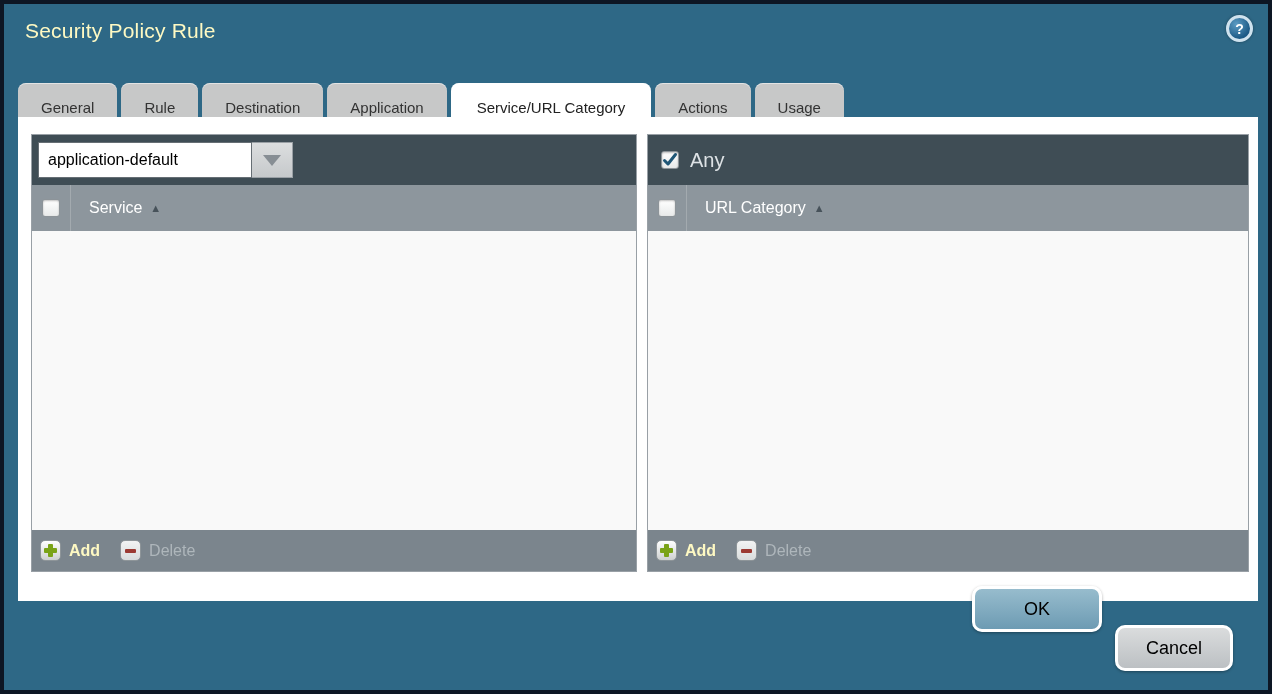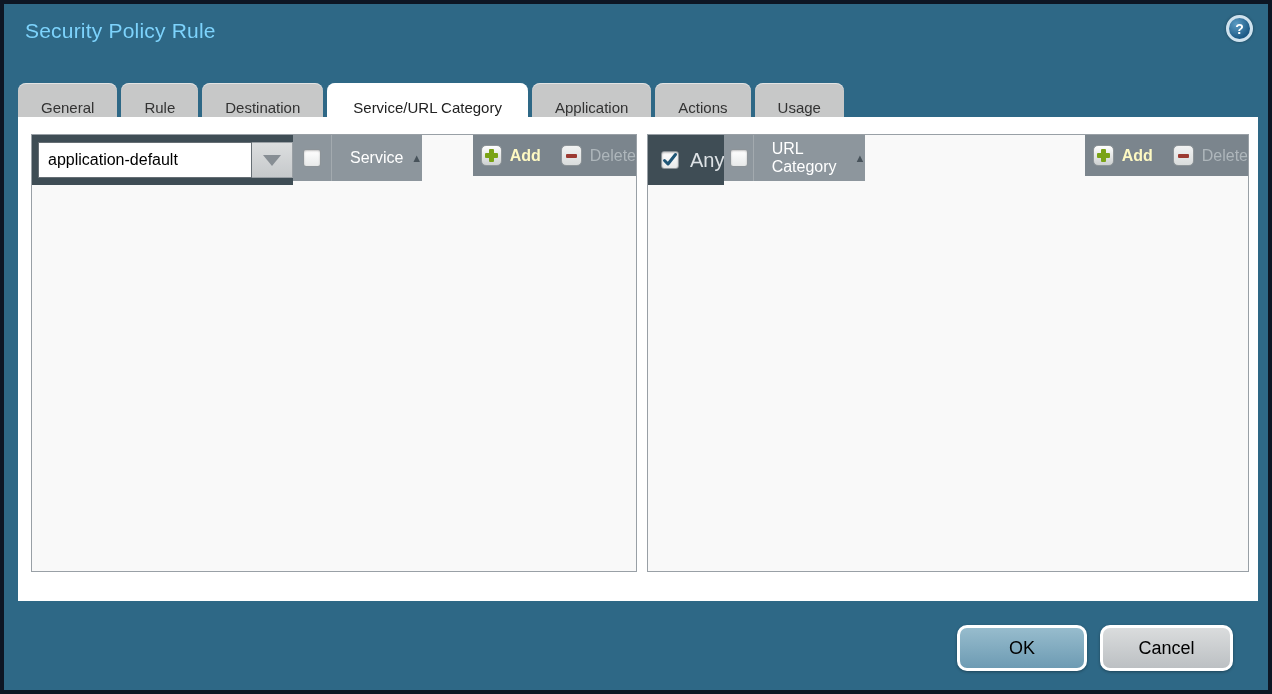--- a/index.html
+++ b/index.html
@@ -7,21 +7,21 @@
   body { font-family:"Liberation Sans", sans-serif; }
 
   .screen {
     position:relative; width:1272px; height:694px;
     background:#2e6886;
     border:4px solid #0d1624;
     overflow:hidden;
   }
 
   
-  .title { position:absolute; left:21px; top:15px; color:#7dd3fc;
+  .title { position:absolute; left:21px; top:15px; color:#fef9c3;
            font-size:21px; letter-spacing:0.2px; }
   .help-icon {
     position:absolute; right:15px; top:11px;
     width:27px; height:27px; border-radius:50%;
     background:radial-gradient(circle at 35% 30%, #5c9cc4, #1d5a86 70%);
     border:3px solid #cfe2ee;
     color:#ffffff; font-size:14px; font-weight:bold;
     display:flex; align-items:center; justify-content:center;
     cursor:pointer; box-shadow:0 0 3px rgba(0,0,0,.35);
   }
@@ -38,21 +38,21 @@
   }
   .tab.active { background:#ffffff; color:#222222; padding:0 26px; }
 
   
   .content {
     position:absolute; left:14px; top:113px;
     width:1240px; height:484px; background:#ffffff;
   }
   .panel {
     position:absolute; top:17px; height:438px;
-    border:1px solid #99a0a6; display:flex; flex-direction:row;
+    border:1px solid #99a0a6; display:flex; flex-direction:column;
     background:#f9f9f9;
   }
   .panel.left  { left:13px;  width:606px; }
   .panel.right { left:629px; width:602px; }
 
   .panel-toolbar {
     height:50px; flex:0 0 50px; background:#3f4d55;
     display:flex; align-items:center; padding-left:6px;
   }
 
@@ -118,36 +118,36 @@
   }
 
   
   .btn-row { position:absolute; right:35px; bottom:19px; display:flex; gap:13px; }
   .btn {
     height:46px; border-radius:10px; border:3px solid #ffffff;
     font-size:18px; color:#000000; font-family:"Liberation Sans",sans-serif;
     cursor:pointer; box-shadow:0 1px 3px rgba(0,0,0,.35);
   }
   .btn.ok     { width:130px; background:linear-gradient(#97bccd,#6d9bb3); }
-  .btn.cancel { width:133px; background:linear-gradient(#dadcdd,#bcc0c3); }
+  .btn.cancel { width:118px; background:linear-gradient(#dadcdd,#bcc0c3);margin-top:39px; }
 </style>
 </head>
 <body>
 
 <div class="screen">
 
   <div class="title">Security Policy Rule</div>
   <div class="help-icon">?</div>
 
   <div class="tabs">
     <div class="tab">General</div>
     <div class="tab">Rule</div>
     <div class="tab">Destination</div>
+    <div class="tab">Application</div>
     <div class="tab active">Service/URL Category</div>
-    <div class="tab">Application</div>
     <div class="tab">Actions</div>
     <div class="tab">Usage</div>
   </div>
 
   <div class="content">
 
     <div class="panel left">
       <div class="panel-toolbar">
         <div class="dropdown">
           <div class="dd-value">application-default</div>

